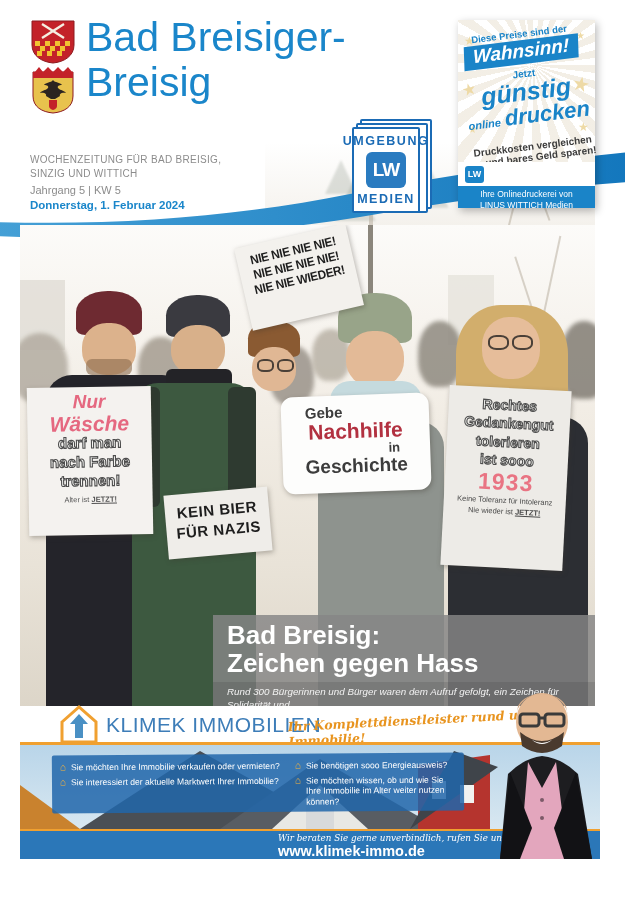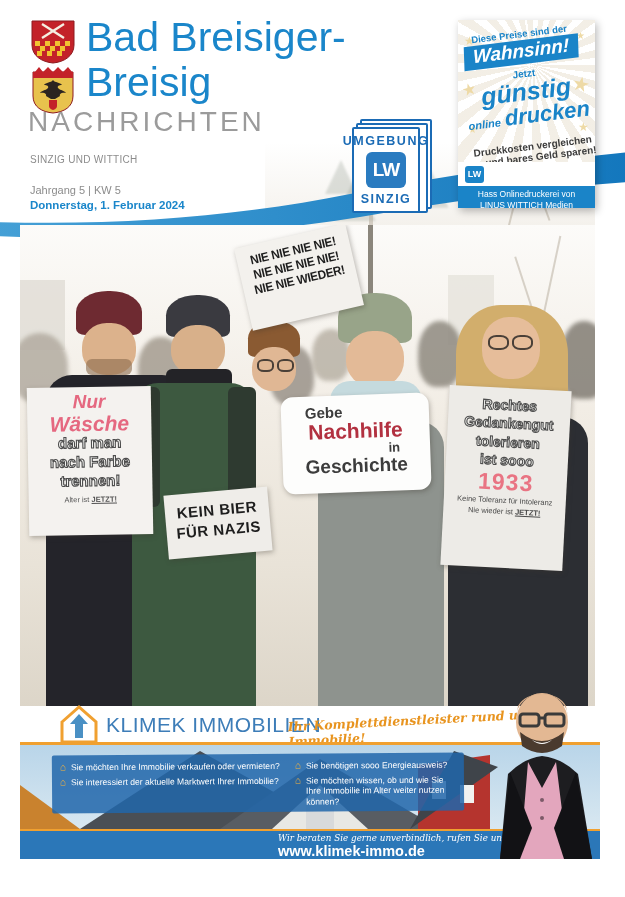--- a/index.html
+++ b/index.html
@@ -162,22 +162,22 @@
   </svg>
   <svg id="crest2" class="abs" viewBox="0 0 46 48">
     <path d="M3 6 h40 v24 c0 11 -9 16 -20 17 C12 46 3 41 3 30 Z" fill="#e8c24d" stroke="#8d1b20"></path>
     <path d="M3 6 h40 v6 h-40 Z" fill="#c32229"></path>
     <path d="M5 6 l4 -5 4 5 5 -5 5 5 5 -5 5 5 5 -5 4 5 Z" fill="#c32229"></path>
     <path d="M23 14 c-2 3 -7 2 -9 5 c3 0 5 1 4 3 c-3 3 -6 2 -8 5 c4 -1 7 1 6 3 l5 3 h4 l5 -3 c-1 -2 2 -4 6 -3 c-2 -3 -5 -2 -8 -5 c-1 -2 1 -3 4 -3 c-2 -3 -7 -2 -9 -5 Z" fill="#2b2420"></path>
     <path d="M19 34 h8 v6 c0 3 -4 4 -4 4 s-4 -1 -4 -4 Z" fill="#c32229"></path>
   </svg>
   <div class="abs" id="title1">Bad Breisiger-</div>
   <div class="abs" id="title2">Breisig</div>
-  <div class="abs" id="title3">NACHRICHTEN</div>
   <div class="abs" id="subtitle">
+    <div>WOCHENZEITUNG FÜR BAD BREISIG,</div>
     <div>SINZIG UND WITTICH</div>
   </div>
   <div class="abs" id="issue">Jahrgang 5 | KW 5</div>
   <div class="abs" id="pubdate">Donnerstag, 1. Februar 2024</div>
 
   <div class="abs" id="trees">
     <div class="conif" style="left:60px;top:18px;"></div>
     <div class="conif" style="left:74px;top:40px;transform:scale(1.3);"></div>
     <div class="conif" style="left:150px;top:30px;transform:scale(1.1);"></div>
     <div class="twig" style="left:104px;top:10px;width:4px;height:74px;"></div>
@@ -195,21 +195,21 @@
       </defs>
     <path d="M-5,82 C120,86 240,76 350,54 C450,35 545,20 630,12 L630,42 C545,48 455,60 360,77 C245,96 115,101 -5,96 Z" fill="url(#sg)"></path>
   </svg>
 
   <div class="abs" id="wlogo">
     <div class="wpage" id="wp3"></div>
     <div class="wpage" id="wp2"></div>
     <div id="wlogo-inner">
       <div class="wtxt">UMGEBUNG</div>
       <div id="wmono">LW</div>
-      <div class="wtxt">SINZIG</div>
+      <div class="wtxt">MEDIEN</div>
     </div>
   </div>
 
   <div class="abs" id="printad">
     <div id="burst"></div>
     <span class="star" style="left:6px;top:14px;font-size:12px;"></span>
     <span class="star" style="left:118px;top:10px;font-size:10px;"></span>
     <span class="star" style="left:4px;top:60px;font-size:16px;transform:rotate(-14deg);"></span>
     <span class="star" style="left:114px;top:52px;font-size:20px;transform:rotate(12deg);"></span>
     <span class="star" style="left:10px;top:104px;font-size:10px;"></span>
@@ -223,21 +223,21 @@
         <span id="ad-online">online</span>
         <span id="ad-drucken">drucken</span>
       </div>
       <div id="ad-l5">Druckkosten vergleichen</div>
       <div id="ad-l6">und bares Geld sparen!</div>
     </div>
     <div id="ad-domainbar">
       <div id="ad-chip">LW</div>
     </div>
     <div id="ad-footer">
-      <div>Hass Onlinedruckerei von</div>
+      <div>Ihre Onlinedruckerei von</div>
       <div>LINUS WITTICH Medien</div>
     </div>
   </div>
 
   <div class="abs" id="photo">
 
     <div class="bldg" style="left:0;top:55px;width:45px;height:70px;"></div>
     <div class="bldg" style="left:428px;top:50px;width:46px;height:70px;background:#e6e3dc;"></div>
     <div class="pole" style="left:348px;top:0;width:5px;height:125px;"></div>
     <div class="twig" style="left:530px;top:10px;width:2px;height:90px;transform:rotate(12deg);position:absolute;"></div>
@@ -315,20 +315,30 @@
     <div class="sign" id="sign-rechtes">
       <div class="outl rech-line">Rechtes</div>
       <div class="outl rech-line">Gedankengut</div>
       <div class="outl rech-line">tolerieren</div>
       <div class="outl rech-line">ist sooo</div>
       <div id="rech-year">1933</div>
       <div class="rech-small">Keine Toleranz für Intoleranz</div>
       <div class="rech-small"><span>Nie wieder ist </span><u>JETZT!</u></div>
     </div>
 
+    <div class="abs" id="caption">
+      <div id="cap-head">
+        <div>Bad Breisig:</div>
+        <div>Zeichen gegen Hass</div>
+      </div>
+      <div id="cap-body">
+        <div>Rund 300 Bürgerinnen und Bürger waren dem Aufruf gefolgt, ein Zeichen für Solidarität und</div>
+
+      </div>
+    </div>
   </div>
 
   <div class="abs" id="klimek">
     <div id="kl-head">
       <svg id="kl-houseicon" width="42" height="40" viewBox="0 0 42 40">
         <path d="M4 18 L21 3 L38 18 L38 38 L4 38 Z" fill="none" stroke="#f0a030" stroke-width="3"></path>
         <path d="M21 10 L30 20 L25 20 L25 34 L17 34 L17 20 L12 20 Z" fill="#4a90c4"></path>
       </svg>
       <div id="kl-brand">KLIMEK IMMOBILIEN</div>
       <div id="kl-tagline">Ihr Komplettdienstleister rund um die Immobilie!</div>

